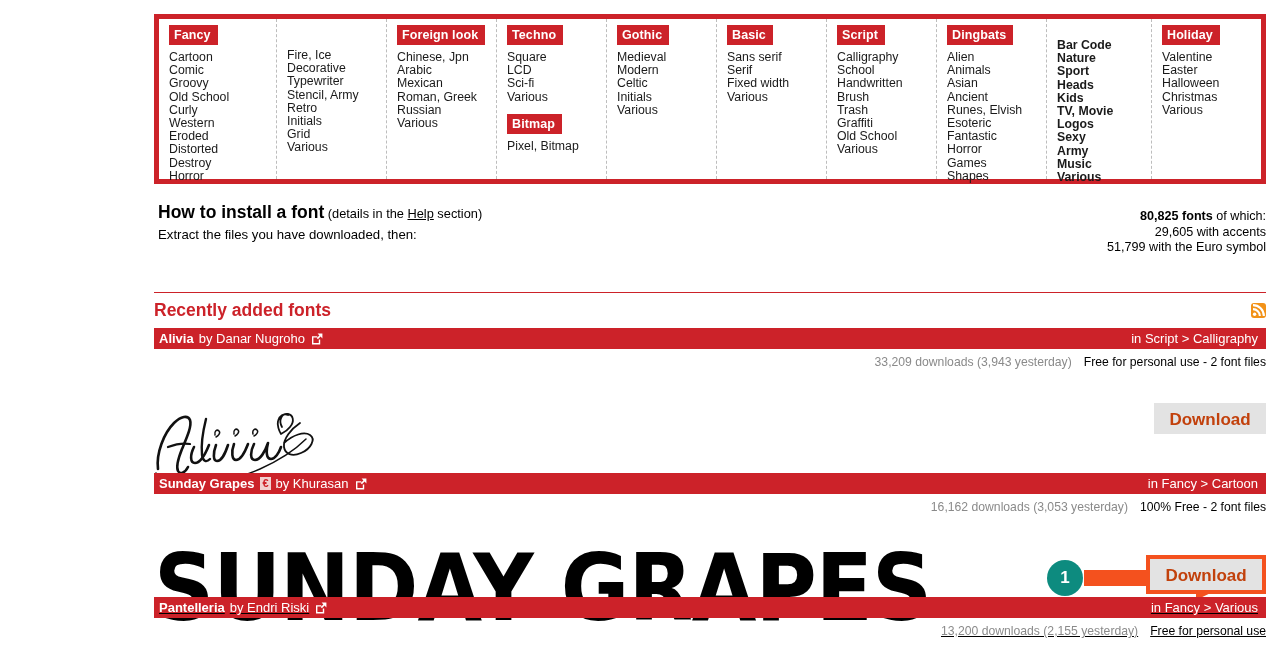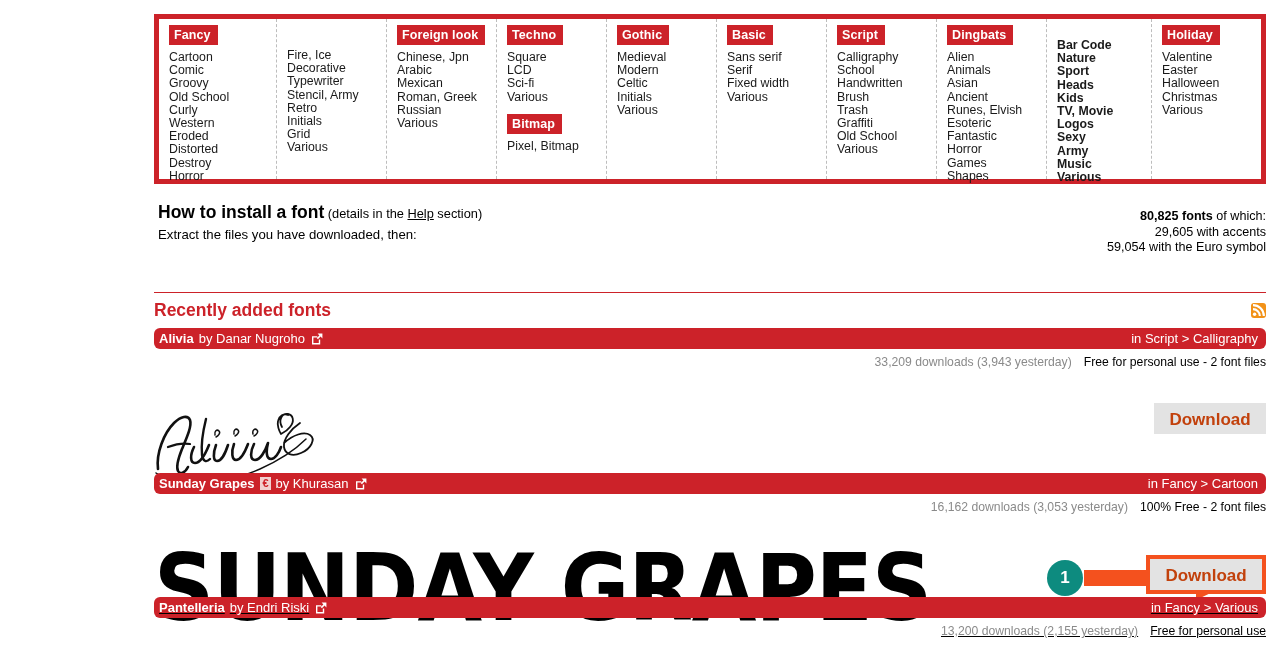--- a/index.html
+++ b/index.html
@@ -154,21 +154,20 @@
     background: #cc2229;
     color: #fff;
     height: 21px;
     line-height: 21px;
     font-size: 13px;
     padding: 0 8px 0 5px;
     box-sizing: border-box;
     display: flex;
     align-items: center;
     justify-content: space-between;
-    border-radius: 6px;
   }
   .row-head .left { display: flex; align-items: center; white-space: nowrap; }
   .fname { font-weight: bold; }
   .byline { margin-left: 5px; }
   .euro-badge {
     display: inline-block;
     background: #f2cfcf;
     color: #cc2229;
     font-weight: bold;
     font-size: 11px;
@@ -385,21 +384,21 @@
   </div>
 
   <div class="install">
     <h2>How to install a font</h2><span class="sub"> <span>(details in the </span><u>Help</u><span> section)</span></span>
     <p class="extract">Extract the files you have downloaded, then:</p>
   </div>
 
   <div class="counts">
     <div><b>80,825 fonts</b><span> of which:</span></div>
     <div>29,605 with accents</div>
-    <div>59,054 with the Euro symbol</div>
+    <div>51,799 with the Euro symbol</div>
   </div>
 
   <div class="rule"></div>
   <h2 class="recent-title">Recently added fonts</h2>
   <div class="rss">
     <svg width="15" height="15" viewBox="0 0 15 15">
       <circle cx="3.6" cy="11.3" r="1.7" fill="#fff"></circle>
       <path d="M2 7.2a5.8 5.8 0 0 1 5.8 5.8h2.1A7.9 7.9 0 0 0 2 5.1z" fill="#fff"></path>
       <path d="M2 3.2a9.8 9.8 0 0 1 9.8 9.8h2.1A11.9 11.9 0 0 0 2 1.1z" fill="#fff"></path>
     </svg>

